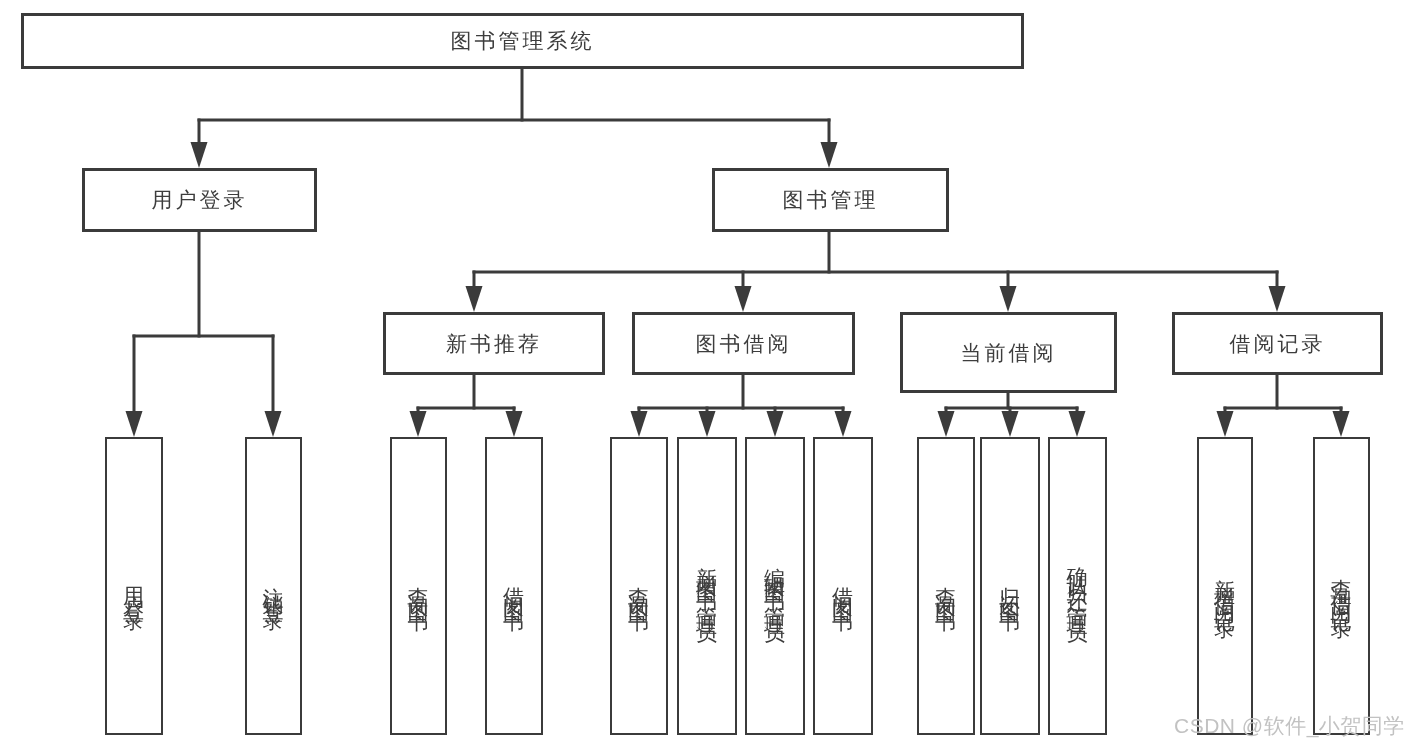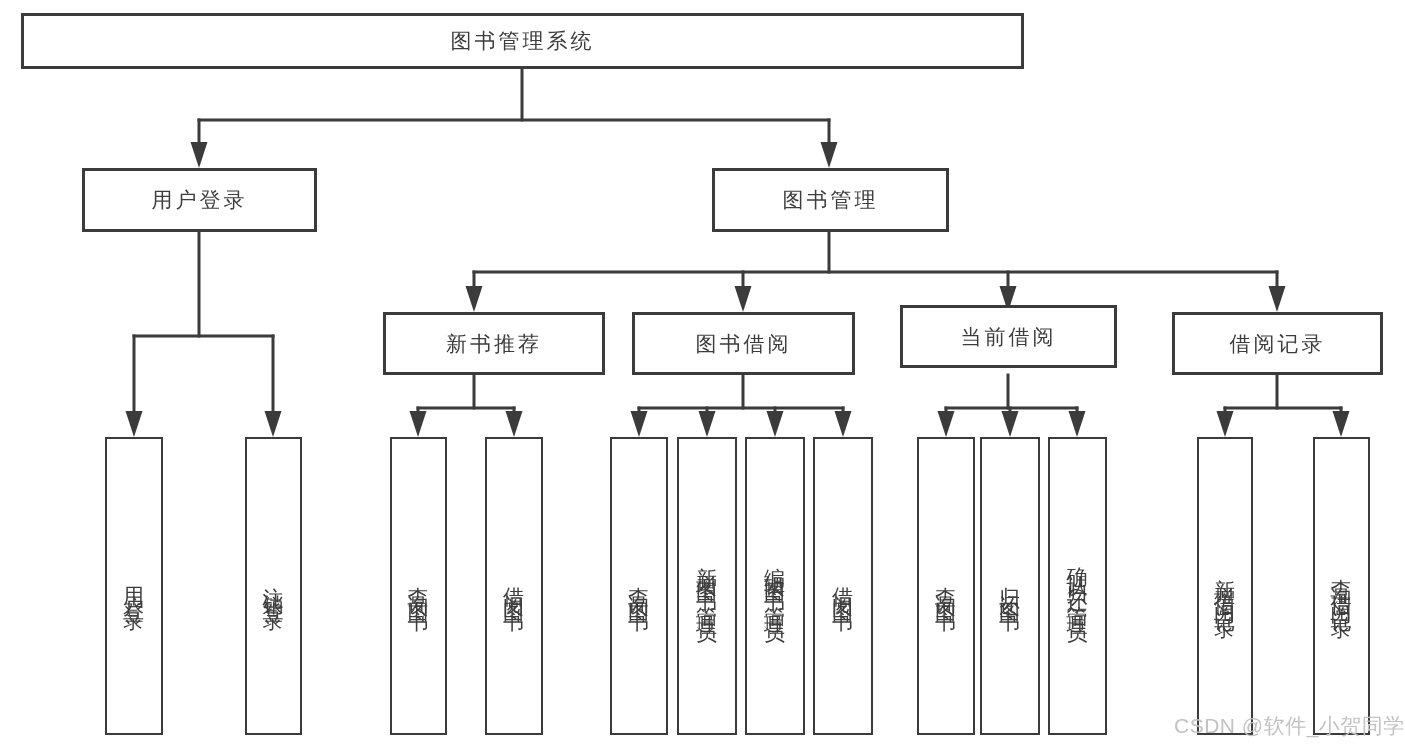--- a/index.html
+++ b/index.html
@@ -116,21 +116,21 @@
       <polygon points="1341,437 1332.5,411 1349.5,411" style="fill: var(--line);"></polygon>
     </svg>
 
   <div class="node h-node" style="left:21px;top:13px;width:1003px;height:56px">图书管理系统</div>
 
   <div class="node h-node" style="left:82px;top:168px;width:235px;height:64px">用户登录</div>
   <div class="node h-node" style="left:712px;top:168px;width:237px;height:64px">图书管理</div>
 
   <div class="node h-node" style="left:383px;top:312px;width:222px;height:63px">新书推荐</div>
   <div class="node h-node" style="left:632px;top:312px;width:223px;height:63px">图书借阅</div>
-  <div class="node h-node" style="left:900px;top:305px;width:217px;height:63px">当前借阅</div>
+  <div class="node h-node" style="left:900px;top:312px;width:217px;height:81px">当前借阅</div>
   <div class="node h-node" style="left:1172px;top:312px;width:211px;height:63px">借阅记录</div>
 
   <div class="node v-node" style="left:105px;top:437px;width:58px;height:298px">用户登录</div>
   <div class="node v-node" style="left:245px;top:437px;width:57px;height:298px">注销登录</div>
 
   <div class="node v-node" style="left:390px;top:437px;width:57px;height:298px">查询图书</div>
   <div class="node v-node" style="left:485px;top:437px;width:58px;height:298px">借阅图书</div>
 
   <div class="node v-node" style="left:610px;top:437px;width:58px;height:298px">查询图书</div>
   <div class="node v-node" style="left:677px;top:437px;width:60px;height:298px">新增图书（管理员）</div>

